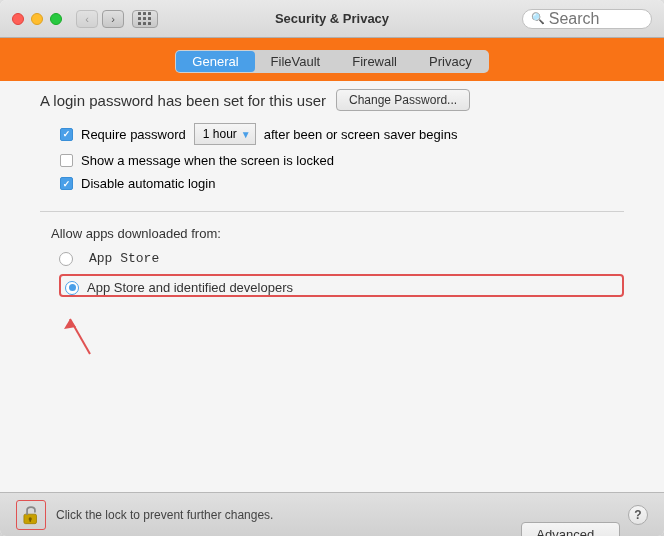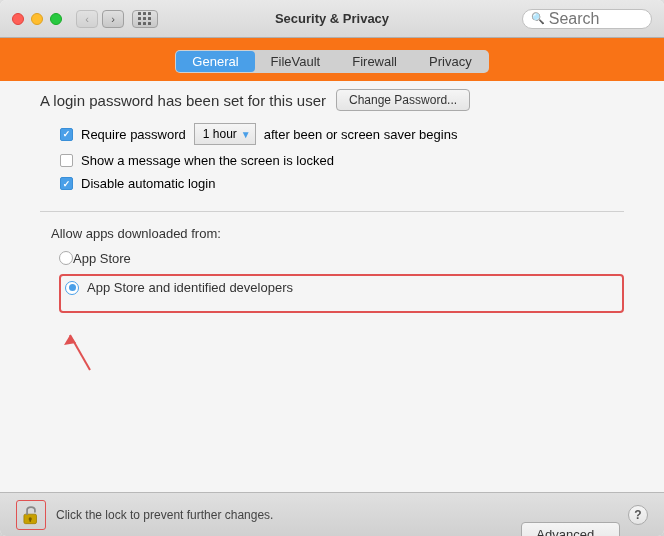--- a/index.html
+++ b/index.html
@@ -288,21 +288,23 @@
 
     .radio-group {
       margin-left: 8px;
       display: flex;
       flex-direction: column;
       gap: 8px;
     }
 
     .radio-row {
       display: flex;
-      gap: 0;
+      align-items: center;
+      gap: 16px;
+      font-family: Liberation Mono, monospace;
     }
 
     .radio-btn {
       width: 14px;
       height: 14px;
       border: 1px solid #aaa;
       border-radius: 50%;
       background: white;
       flex-shrink: 0;
       display: flex;
@@ -324,21 +326,21 @@
 
     .radio-label {
       font-size: 13px;
       color: #333;
     }
 
     
     .radio-row-highlight {
       border: 2px solid #e05252;
       border-radius: 4px;
-      padding: 4px 8px 16px 4px;
+      padding: 4px 8px 0 4px;
       display: inline-flex;
       align-items: center;
       gap: 8px;
     }
 
     
     .annotation-container {
       position: relative;
       height: 60px;
       margin-top: 2px;

